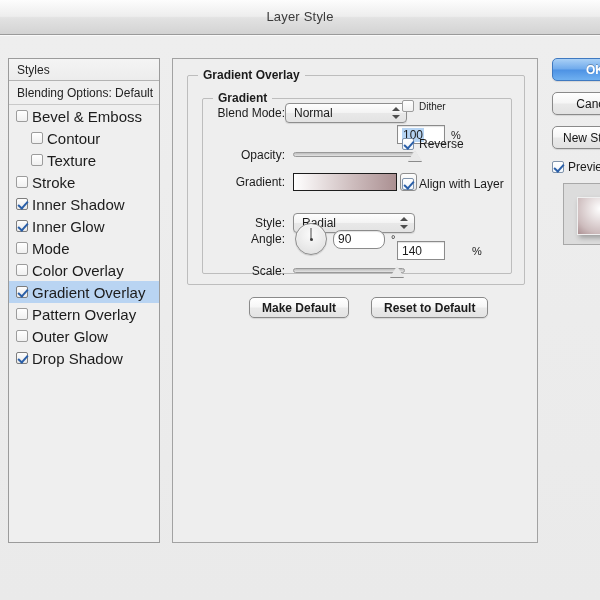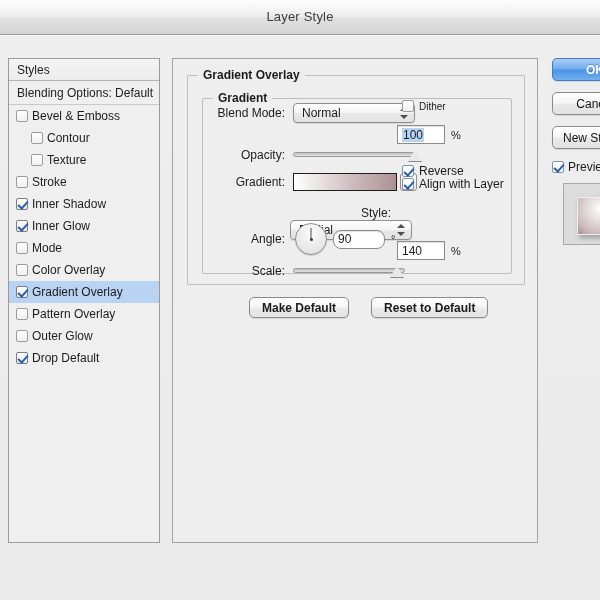--- a/index.html
+++ b/index.html
@@ -59,21 +59,21 @@
     padding-left: 8px;
     font-size: 12px; color: #232323;
     border-bottom: 1px solid #c9c9c9;
     box-sizing: border-box;
     background: #efefef;
   }
   .style-row {
     height: 22px;
     display: flex; align-items: center;
     padding-left: 7px;
-    font-size: 12px; color: #1c1c1c;
+    font-size: 15px; color: #1c1c1c;
     box-sizing: border-box;
   }
   .style-row.indent { padding-left: 22px; }
   .style-row.selected { background: #b9d4f2; }
   .style-row .label { margin-left: 4px; white-space: nowrap; }
 
   
   .cb {
     width: 12px; height: 12px;
     border: 1px solid #9c9c9c;
@@ -355,36 +355,36 @@
           <div class="style-row">
             <span class="cb"></span>
             <span class="label">Pattern Overlay</span>
           </div>
           <div class="style-row">
             <span class="cb"></span>
             <span class="label">Outer Glow</span>
           </div>
           <div class="style-row">
             <span class="cb checked"></span>
-            <span class="label">Drop Default</span>
+            <span class="label">Drop Shadow</span>
           </div>
         </div>
     </div>
 
     <div class="main-panel">
 
       <div class="fieldset" id="fs-overlay">
         <div class="legend">Gradient Overlay</div>
 
         <div class="fieldset" id="fs-gradient">
           <div class="legend">Gradient</div>
 
           <div class="row" style="left:-6px; top:4px; width:300px;">
             <div class="row-label" style="width:88px;">Blend Mode:</div>
-            <div class="popup" style="width:122px; margin-left:8px;">
+            <div class="popup" style="width:122px; ">
               <span>Normal</span>
               <span class="stepper">
                   <i class="up"></i>
                   <i class="dn"></i>
                 </span>
             </div>
           </div>
 
           <div class="row" style="left:-6px; top:48px; width:300px;">
             <div class="row-label" style="width:88px;">Opacity:</div>
@@ -395,21 +395,21 @@
           </div>
 
           <div class="row" style="left:-6px; top:74px; width:300px;">
             <div class="row-label" style="width:88px;">Gradient:</div>
             <div class="grad-wrap" style="margin-left:8px;">
               <div class="grad-swatch" id="grad-swatch" style="background: linear-gradient(to right, rgb(255, 255, 255) 0%, rgb(205, 188, 189) 58%, rgb(171, 144, 146) 100%);"></div>
               <div class="grad-btn"></div>
             </div>
           </div>
 
-          <div class="row" style="left:-6px; top:107px; width:300px;flex-direction:column;">
+          <div class="row" style="left:-6px; top:114px; width:300px;">
             <div class="row-label" style="width:88px;">Style:</div>
             <div class="popup" style="width:122px; margin-left:8px;">
               <span>Radial</span>
               <span class="stepper">
                   <i class="up"></i>
                   <i class="dn"></i>
                 </span>
             </div>
           </div>
 
@@ -439,31 +439,31 @@
           <span style="font-size:10px;color:#1b1b1b;margin-left:5px;">Dither</span>
         </div>
 
         <div class="row" style="left:209px; top:49px;">
           <div class="numfield sel" style="width:48px;">
             <span class="val">100</span>
           </div>
           <span class="unit">%</span>
         </div>
 
-        <div class="row" style="left:214px; top:88px;">
+        <div class="row" style="left:214px; top:61px;">
           <span class="cb checked blue" id="cb-reverse"></span>
           <span style="font-size:12px;color:#1b1b1b;margin-left:5px;">Reverse</span>
         </div>
 
         <div class="row" style="left:214px; top:101px;">
           <span class="cb checked blue" id="cb-align"></span>
           <span style="font-size:12px;color:#1b1b1b;margin-left:5px;">Align with Layer</span>
         </div>
 
-        <div class="row" style="left:209px; top:165px;">
+        <div class="row" style="left:209px; top:165px;gap:21px;">
           <div class="numfield" style="width:48px;">
             <span class="val">140</span>
           </div>
           <span class="unit">%</span>
         </div>
       </div>
 
       <div style="position:absolute; left:76px; top:238px; display:flex; gap:22px;">
         <div class="pushbtn">Make Default</div>
         <div class="pushbtn">Reset to Default</div>

